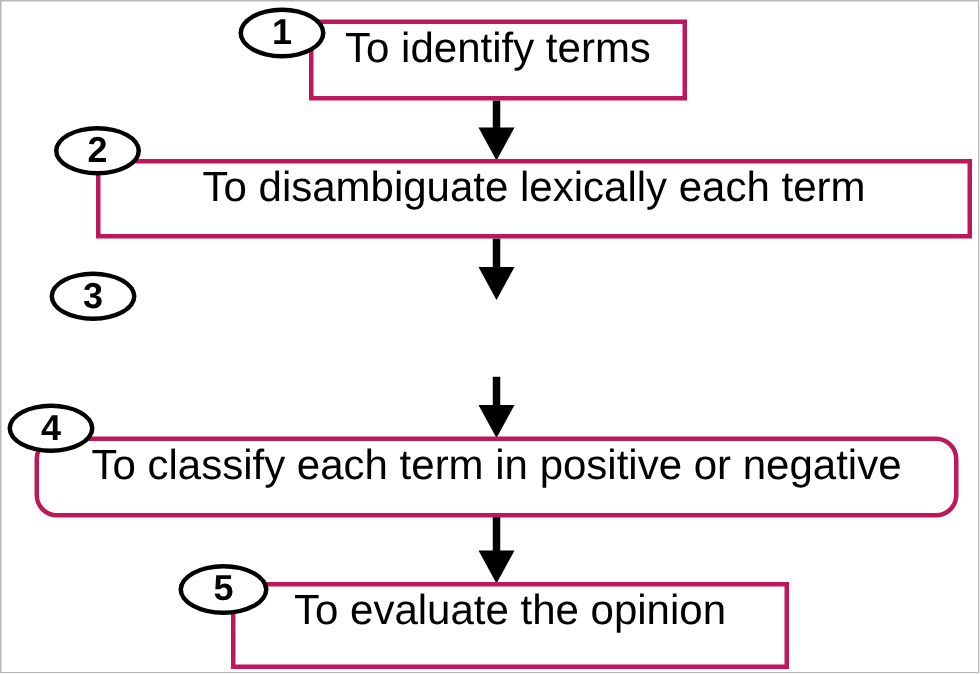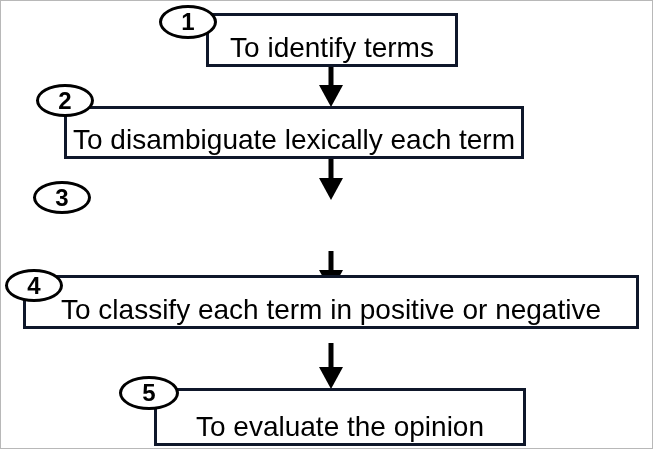--- a/index.html
+++ b/index.html
@@ -13,24 +13,24 @@
     width: 653px;
     height: 449px;
     background: #ffffff;
     overflow: hidden;
     box-sizing: border-box;
     border: 1px solid #b8b8b8;
   }
   .step-box {
     position: absolute;
     box-sizing: border-box;
-    border: 3px solid #0f172a;
+    border: 3px solid #be185d;
     background: #ffffff;
     display: flex;
-    align-items: flex-end;
+    align-items: flex-start;
     justify-content: center;
     font-size: 28px;
     color: #000000;
     white-space: nowrap;
     z-index: 1;
   }
   .badge {
     position: absolute;
     box-sizing: border-box;
     border: 3px solid #000000;
@@ -45,25 +45,25 @@
     z-index: 2;
   }
   .arrow {
     position: absolute;
     z-index: 0;
   }
   
   #badge-1 { left: 158px; top: 4px;   width: 58px; height: 34px; }
   #box-1   { left: 205px; top: 12px;  width: 252px; height: 54px; }
   #badge-2 { left: 35px;  top: 83px;  width: 58px; height: 33px; }
-  #box-2   { left: 63px;  top: 105px; width: 460px; height: 53px; }
+  #box-2   { left: 63px;  top: 105px; width: 584px; height: 53px; }
   #badge-3 { left: 32px;  top: 180px; width: 58px; height: 33px; }
   #box-3   { left: 58px;  top: 198px; width: 544px; height: 54px; }
   #badge-4 { left: 4px;   top: 268px; width: 58px; height: 33px; }
-  #box-4   { left: 22px;  top: 274px; width: 616px; height: 54px; }
+  #box-4   { left: 22px;  top: 290px; width: 616px; height: 54px; border-radius: 15px; }
   #badge-5 { left: 118px; top: 375px; width: 60px; height: 34px; }
   #box-5   { left: 153px; top: 387px; width: 372px; height: 58px; }
   #arrow-1 { left: 317px; top: 64px;  }
   #arrow-2 { left: 317px; top: 156px; }
   #arrow-3 { left: 317px; top: 250px; }
   #arrow-4 { left: 317px; top: 342px; }
 </style>
 </head>
 <body>
 

